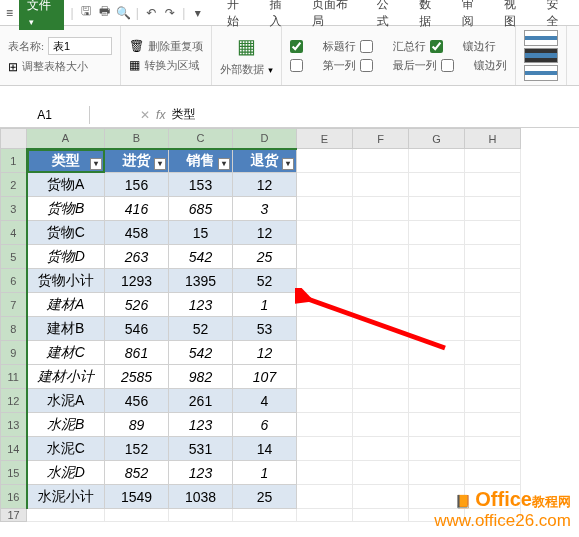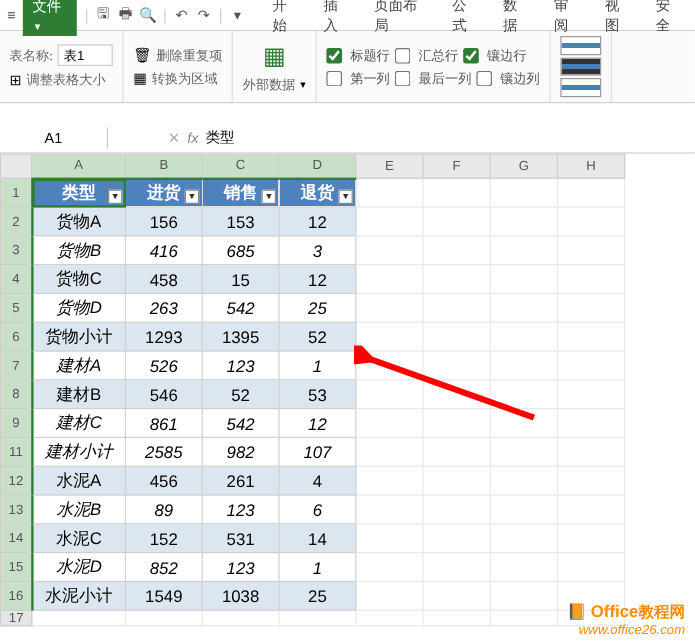--- a/index.html
+++ b/index.html
@@ -13,21 +13,21 @@
 .menubar .qat-icon { width: 20px; text-align: center; color: #555; }
 .menubar .sep { color: #ccc; margin: 0 3px; }
 .menubar .tab { padding: 3px 10px; color: #444; }
 
 
 .ribbon { display: flex; height: 60px; border-bottom: 1px solid #d0d0d0; background: #fafafa; font-size: 12px; }
 .ribbon-group { border-right: 1px solid #e0e0e0; padding: 4px 8px; display: flex; flex-direction: column; justify-content: center; gap: 4px; }
 .ribbon-row { display: flex; align-items: center; gap: 4px; white-space: nowrap; }
 .ribbon-label { color: #666; font-size: 11px; font-family: Liberation Serif, serif; }
 .ribbon input[type="text"] { border: 1px solid #ccc; height: 18px; padding: 0 4px; font-size: 11px; }
-.check-row { display: flex; align-items: center; gap: 7px; font-size: 11px; color: #555; }
+.check-row { display: flex; align-items: center; gap: 20px; font-size: 11px; color: #555; }
 .check-row input { accent-color: #2e7d32; }
 .styles-preview { display: flex; gap: 2px; align-items: center; }
 .style-swatch { width: 34px; height: 22px; border: 1px solid #999; background: linear-gradient(#fff 33%, #4682b4 33% 66%, #fff 66%); }
 .style-swatch.alt { background: linear-gradient(#333 33%, #4682b4 33% 66%, #333 66%); }
 
 
 .formula-bar { display: flex; align-items: center; height: 26px; border-bottom: 1px solid #d0d0d0; font-size: 12px; margin-top: 16px; }
 .name-box { width: 90px; border-right: 1px solid #ccc; text-align: center; padding: 2px; }
 .fx-area { display: flex; align-items: center; gap: 6px; padding-left: 50px; flex: 1; }
 .fx-icon { color: #888; font-style: italic; }
@@ -46,22 +46,22 @@
 td.cell.sel { outline: 2px solid #2e7d32; outline-offset: -2px; }
 .filter-arrow { position: absolute; right: 2px; bottom: 2px; width: 12px; height: 12px; background: #fff; border: 1px solid #888; font-size: 8px; line-height: 10px; color: #333; }
 td.empty { border: 1px solid #e8e8e8; }
 
 
 .red-arrow { position: absolute; top: 160px; left: 295px; pointer-events: none; }
 
 
 .watermark { position: absolute; right: 8px; bottom: 6px; text-align: right; font-size: 13px; }
 .watermark .wm1 { color: #ff8c00; font-weight: bold; }
-.watermark .wm1 b { font-size: 14px; }
-.watermark .wm2 { color: #ff8c00; font-size: 11px; font-style: italic; }
+.watermark .wm1 b { font-size: 20px; }
+.watermark .wm2 { color: #ff8c00; font-size: 17px; }
 </style>
 </head>
 <body>
 
 <div class="menubar">
   <span class="hamburger">≡</span>
   <span class="file-btn"><span>文件</span><span class="arrow">▾</span></span>
   <span class="sep">|</span>
   <span class="qat-icon">🖫</span>
   <span class="qat-icon">🖶</span>
@@ -79,21 +79,21 @@
   <span class="tab">数据</span>
   <span class="tab">审阅</span>
   <span class="tab">视图</span>
   <span class="tab">安全</span>
 </div>
 
 <div class="ribbon">
   <div class="ribbon-group">
     <div class="ribbon-row">
       <span class="ribbon-label">表名称:</span>
-      <input type="text" style="width: 46px;" value="表1">
+      <input type="text" style="width: 64px;" value="表1">
     </div>
     <div class="ribbon-row">
       <span>⊞</span>
       <span class="ribbon-label">调整表格大小</span>
     </div>
   </div>
   <div class="ribbon-group">
     <div class="ribbon-row">
       <span>🗑</span>
       <span class="ribbon-label">删除重复项</span>

